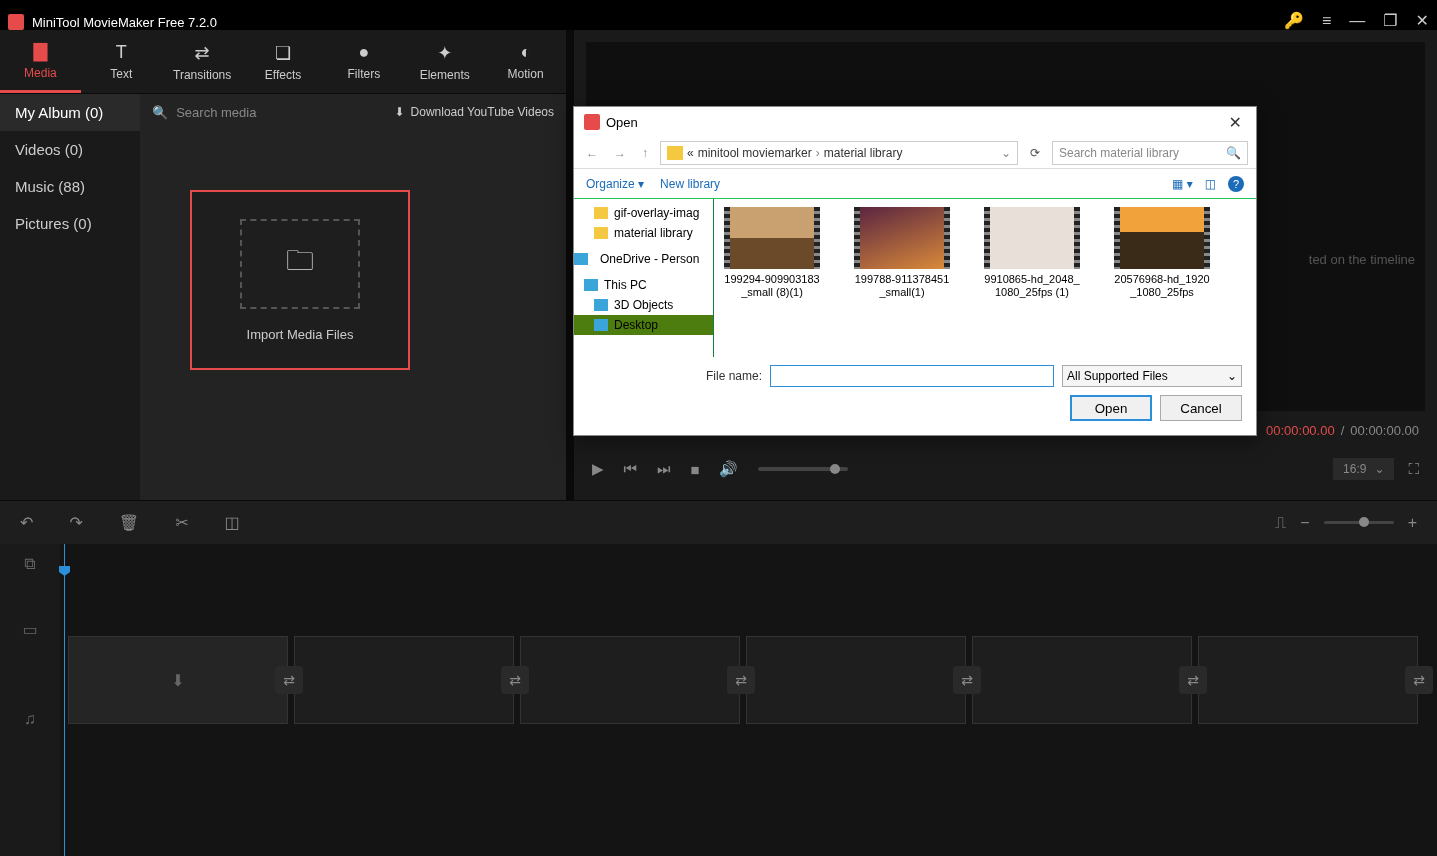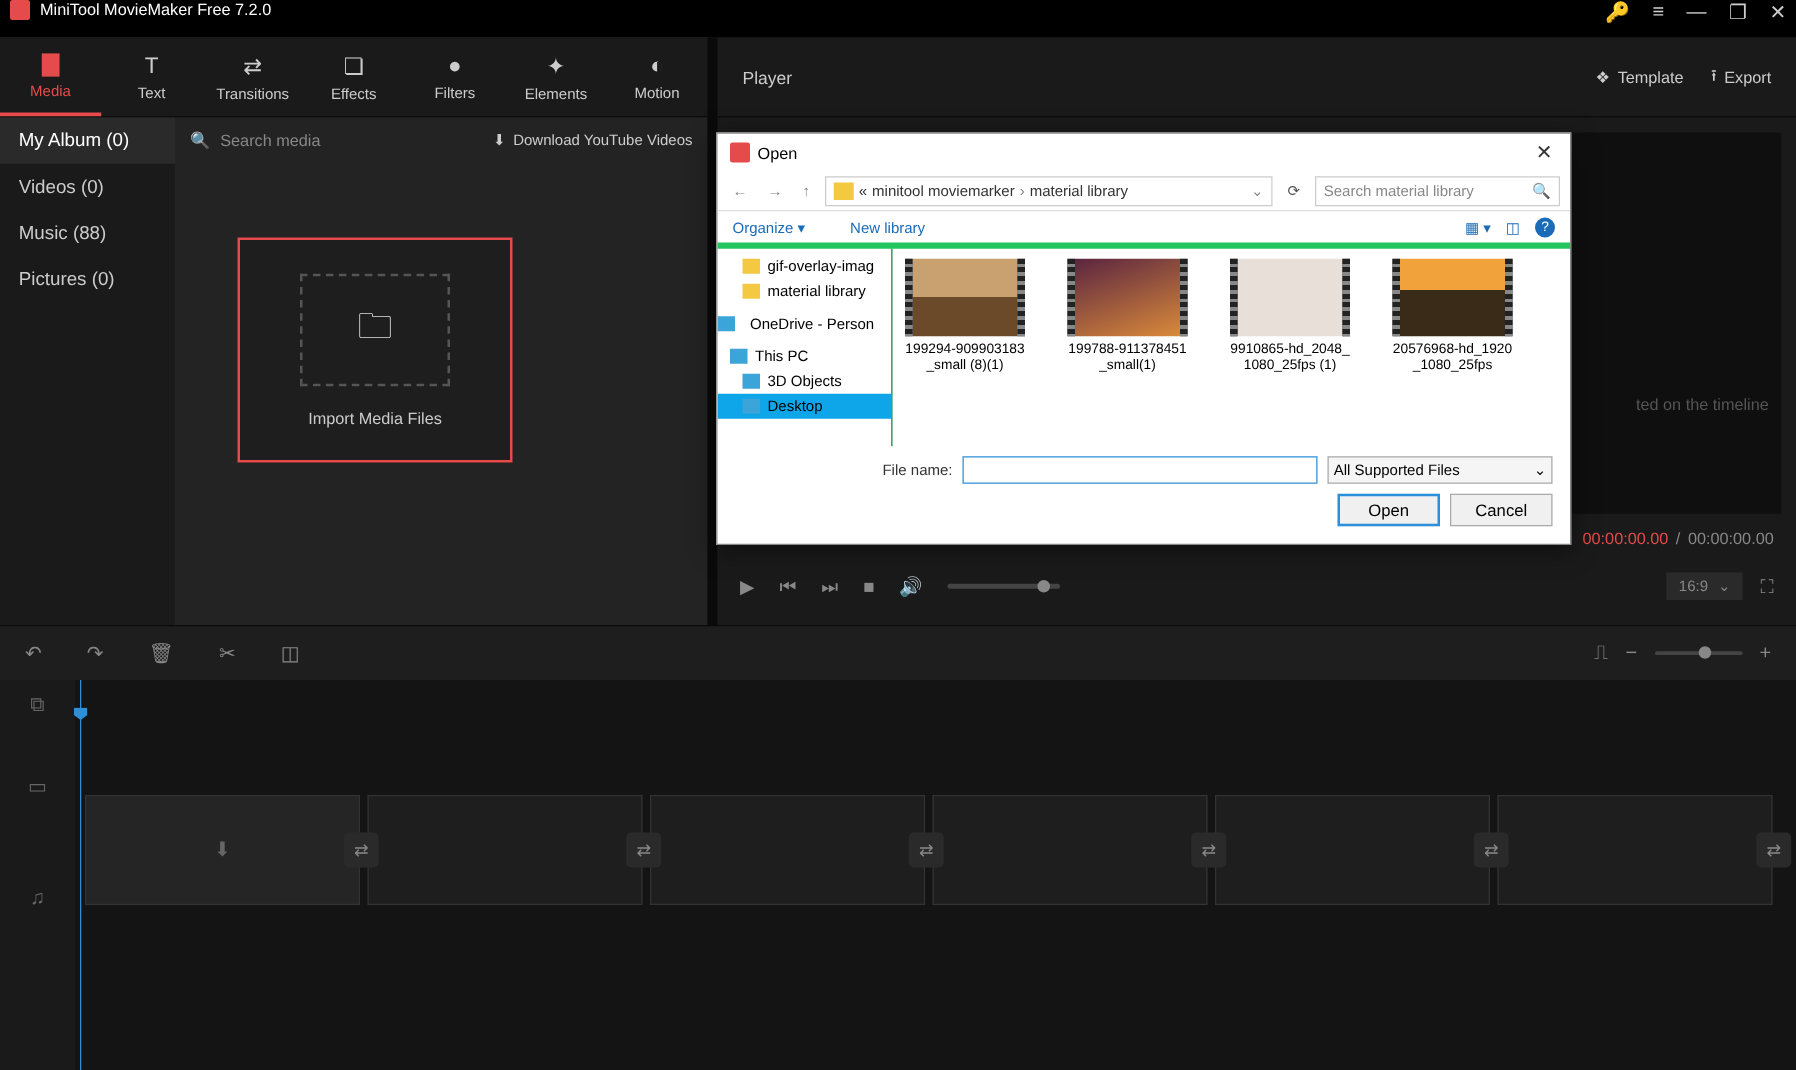--- a/index.html
+++ b/index.html
@@ -1,19 +1,19 @@
 <!DOCTYPE html>
 <html><head>
 <meta charset="utf-8">
 <style>
 * { margin: 0; padding: 0; box-sizing: border-box; font-family: -apple-system, "Segoe UI", sans-serif; }
 body { background: #1a1a1a; width: 1437px; height: 856px; overflow: hidden; color: #ccc; font-size: 13px; position: relative; }
 
 
-.titlebar { height: 30px; background: #000; display: flex; align-items: flex-start; padding: 0 8px; }
+.titlebar { height: 30px; background: #000; display: flex; align-items: flex-end; padding: 0 8px; }
 .app-icon { width: 16px; height: 16px; background: #e54b4b; border-radius: 2px; margin-right: 8px; }
 .titlebar-title { color: #fff; font-size: 13px; font-weight: 500; flex: 1; }
 .titlebar-controls { display: flex; gap: 18px; align-items: center; }
 .titlebar-controls span { color: #ccc; cursor: pointer; font-size: 16px; }
 .key-icon { color: #f5c842 !important; }
 
 
 .top-area { display: flex; height: 470px; }
 .left-pane { width: 566px; background: #1e1e1e; display: flex; flex-direction: column; }
 .tab-row { height: 64px; background: #1a1a1a; display: flex; border-bottom: 1px solid #0a0a0a; }
@@ -82,29 +82,29 @@
 .fd-title-text { flex: 1; font-size: 13px; }
 .fd-close { font-size: 16px; cursor: pointer; color: #333; padding: 0 4px; }
 .fd-nav { height: 32px; display: flex; align-items: center; padding: 0 8px; gap: 8px; border-bottom: 1px solid #ddd; }
 .fd-navarrow { color: #888; padding: 0 4px; cursor: pointer; }
 .fd-breadcrumb-box { flex: 1; border: 1px solid #ccc; height: 24px; display: flex; align-items: center; padding: 0 6px; gap: 4px; }
 .fd-bc-icon { width: 16px; height: 14px; background: #f5c842; }
 .fd-bc-text { color: #333; }
 .fd-bc-sep { color: #888; }
 .fd-refresh { color: #555; cursor: pointer; padding: 0 4px; }
 .fd-search { width: 196px; border: 1px solid #ccc; height: 24px; padding: 0 6px; display: flex; align-items: center; justify-content: space-between; color: #888; }
-.fd-toolbar { height: 30px; display: flex; align-items: center; padding: 0 12px; gap: 36px; border-bottom: 5px solid #22c55e; }
+.fd-toolbar { height: 30px; display: flex; align-items: center; padding: 0 12px; gap: 16px; border-bottom: 1px solid #22c55e; }
 .fd-organize { color: #1a6bb8; cursor: pointer; }
 .fd-newfolder { color: #1a6bb8; cursor: pointer; }
 .fd-viewopts { margin-left: auto; display: flex; gap: 12px; align-items: center; }
 .fd-help { width: 16px; height: 16px; background: #1a6bb8; color: #fff; border-radius: 50%; text-align: center; line-height: 16px; font-size: 11px; }
 .fd-body { display: flex; height: 158px; }
 .fd-tree { width: 140px; border-right: 1px solid #15803d; overflow: hidden; padding: 4px 0; }
 .fd-tree-item { padding: 3px 10px 3px 20px; display: flex; align-items: center; gap: 6px; cursor: pointer; white-space: nowrap; }
-.fd-tree-item.selected { background: #0ea5e9; }
+.fd-tree-item.selected { background: #4d7c0f; }
 .fd-tree-folder { width: 14px; height: 12px; background: #f5c842; }
 .fd-tree-drive { width: 14px; height: 12px; background: #3ba4d8; }
 .fd-tree-pc { width: 14px; height: 12px; background: #3ba4d8; }
 .fd-files { flex: 1; padding: 8px; display: flex; gap: 30px; overflow: hidden; }
 .fd-file { width: 100px; display: flex; flex-direction: column; align-items: center; gap: 4px; cursor: pointer; }
 .fd-thumb { width: 96px; height: 62px; background: #333; border-left: 6px solid #222; border-right: 6px solid #222; position: relative; }
 .fd-thumb::before, .fd-thumb::after { content: ""; position: absolute; top: 0; bottom: 0; width: 6px; background-image: repeating-linear-gradient(#222 0 4px, #888 4px 7px); }
 .fd-thumb::before { left: -6px; }
 .fd-thumb::after { right: -6px; }
 .fd-filename { font-size: 11px; text-align: center; line-height: 1.2; word-break: break-all; }
@@ -190,33 +190,20 @@
                 <span class="folder-glyph">🗀</span>
               </div>
             <span class="import-label">Import Media Files</span>
           </div>
         </div>
       </div>
     </div>
   </div>
 
   <div class="player-pane">
-    <div class="player-header">
-      <span class="player-title">Player</span>
-      <div class="player-actions">
-        <div class="player-action">
-            <span>❖</span>
-            <span>Template</span>
-          </div>
-        <div class="player-action">
-            <span>⭱</span>
-            <span>Export</span>
-          </div>
-      </div>
-    </div>
     <div class="player-canvas">
       <span class="canvas-hint">ted on the timeline</span>
     </div>
     <div style="padding: 0 18px; display:flex; justify-content:flex-end; gap:6px;">
       <span class="timecode">00:00:00.00</span>
       <span class="timecode2">/</span>
       <span class="timecode2">00:00:00.00</span>
     </div>
     <div class="player-controls">
       <span class="pc-btn">▶</span>

